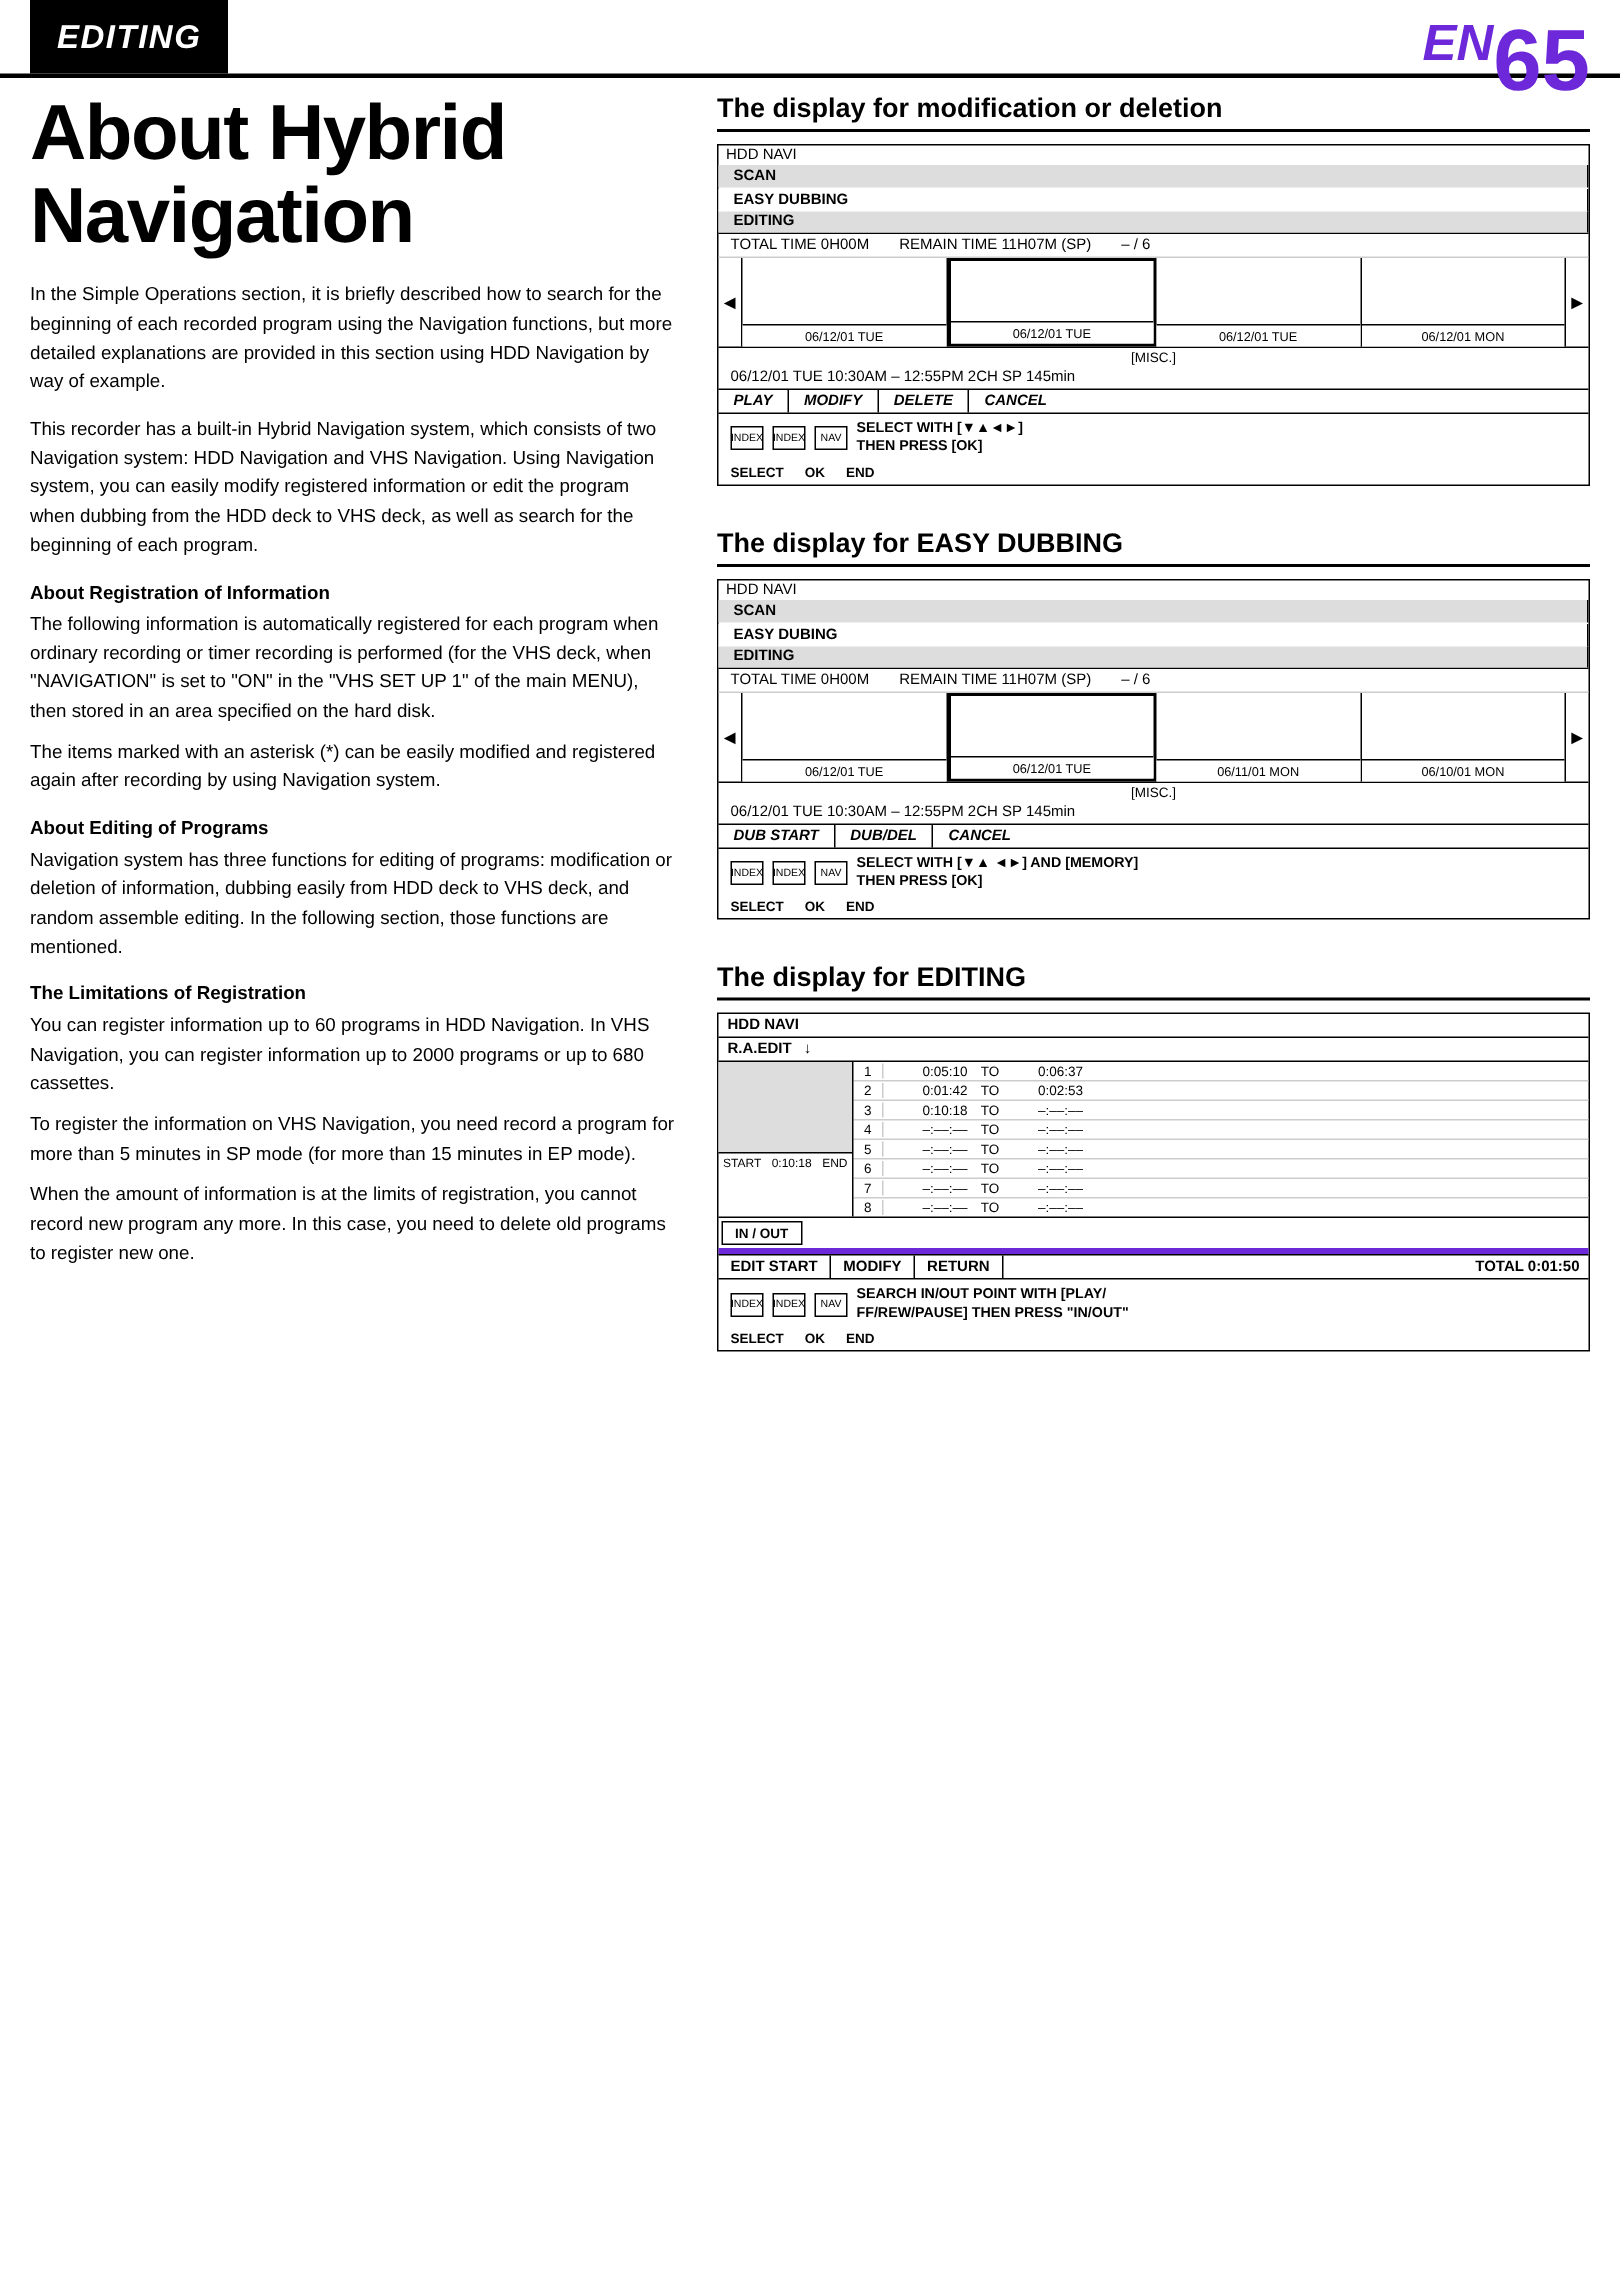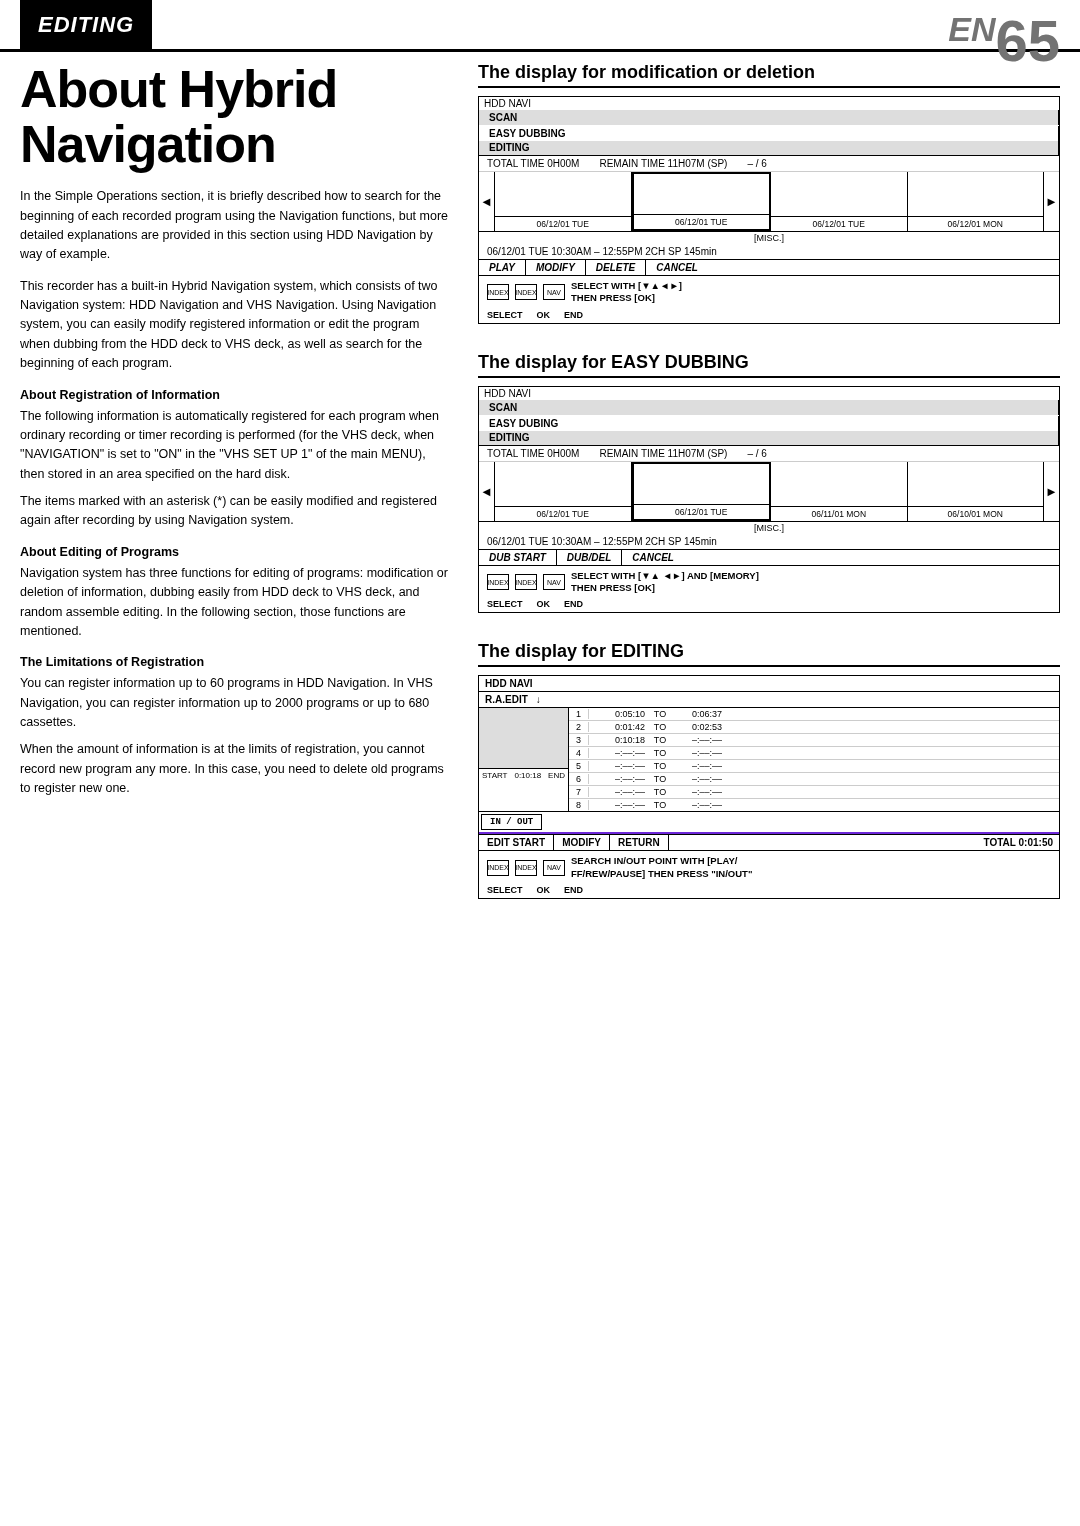--- a/index.html
+++ b/index.html
@@ -32,21 +32,21 @@
       align-items: center;
       letter-spacing: 1px;
     }
     .header-en65 {
       position: absolute;
       right: 20px;
       top: 0;
       font-size: 58px;
       font-weight: bold;
       line-height: 58px;
-      color: #737373;
+      color: #6d28d9;
     }
     .header-en65 span.en-small {
       font-size: 34px;
       font-style: italic;
       vertical-align: super;
     }
 
     
     .page-body {
       display: flex;
@@ -376,20 +376,21 @@
     </div>
 
     <div>
       <div class="section-heading">About Editing of Programs</div>
       <p class="body-text">Navigation system has three functions for editing of programs: modification or deletion of information, dubbing easily from HDD deck to VHS deck, and random assemble editing. In the following section, those functions are mentioned.</p>
     </div>
 
     <div>
       <div class="section-heading">The Limitations of Registration</div>
       <p class="body-text">You can register information up to 60 programs in HDD Navigation. In VHS Navigation, you can register information up to 2000 programs or up to 680 cassettes.</p>
+      <p class="body-text">To register the information on VHS Navigation, you need record a program for more than 5 minutes in SP mode (for more than 15 minutes in EP mode).</p>
       <p class="body-text">When the amount of information is at the limits of registration, you cannot record new program any more. In this case, you need to delete old programs to register new one.</p>
     </div>
 
   </div>
 
   <div class="right-col">
 
     <div class="display-section">
       <div class="display-section-title">The display for modification or deletion</div>
 
@@ -564,21 +565,21 @@
               <span class="ra-time-out">–:––:––</span>
             </div>
             <div class="ra-row">
               <span class="ra-num">8</span>
               <span class="ra-time-in">–:––:––</span>
               <span class="ra-to">TO</span>
               <span class="ra-time-out">–:––:––</span>
             </div>
           </div>
         </div>
-        <div style="display:flex; align-items:flex-end; border-top:1px solid #000; border-bottom:2px solid #6d28d9;font-family:Liberation Mono, monospace;">
+        <div style="display:flex; align-items:flex-end; border-top:1px solid #000; border-bottom:4px solid #6d28d9;">
           <div class="in-out-btn">IN / OUT</div>
         </div>
         <div class="ra-edit-buttons">
           <div class="ra-btn">EDIT START</div>
           <div class="ra-btn">MODIFY</div>
           <div class="ra-btn">RETURN</div>
           <div class="ra-total">TOTAL 0:01:50</div>
         </div>
         <div class="hdd-controls">
           <div class="ctrl-icon" style="font-size:7px;">INDEX</div>

